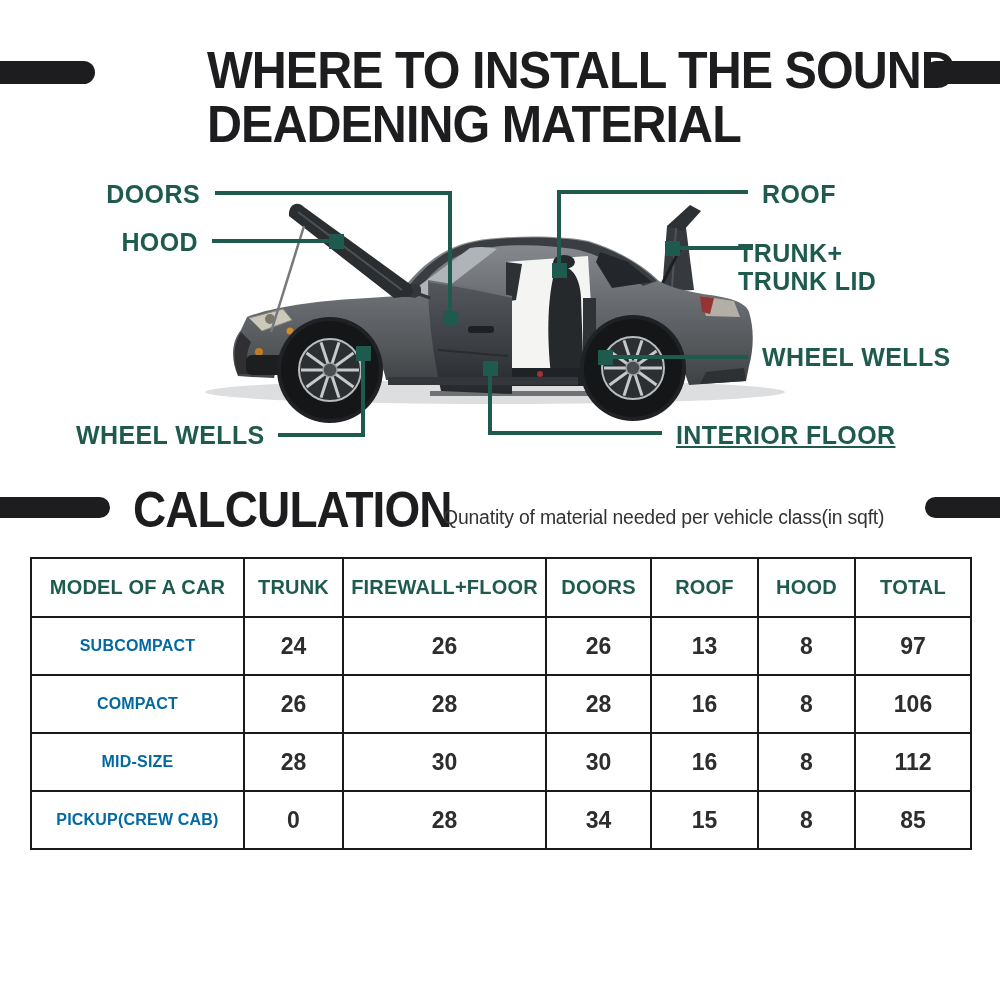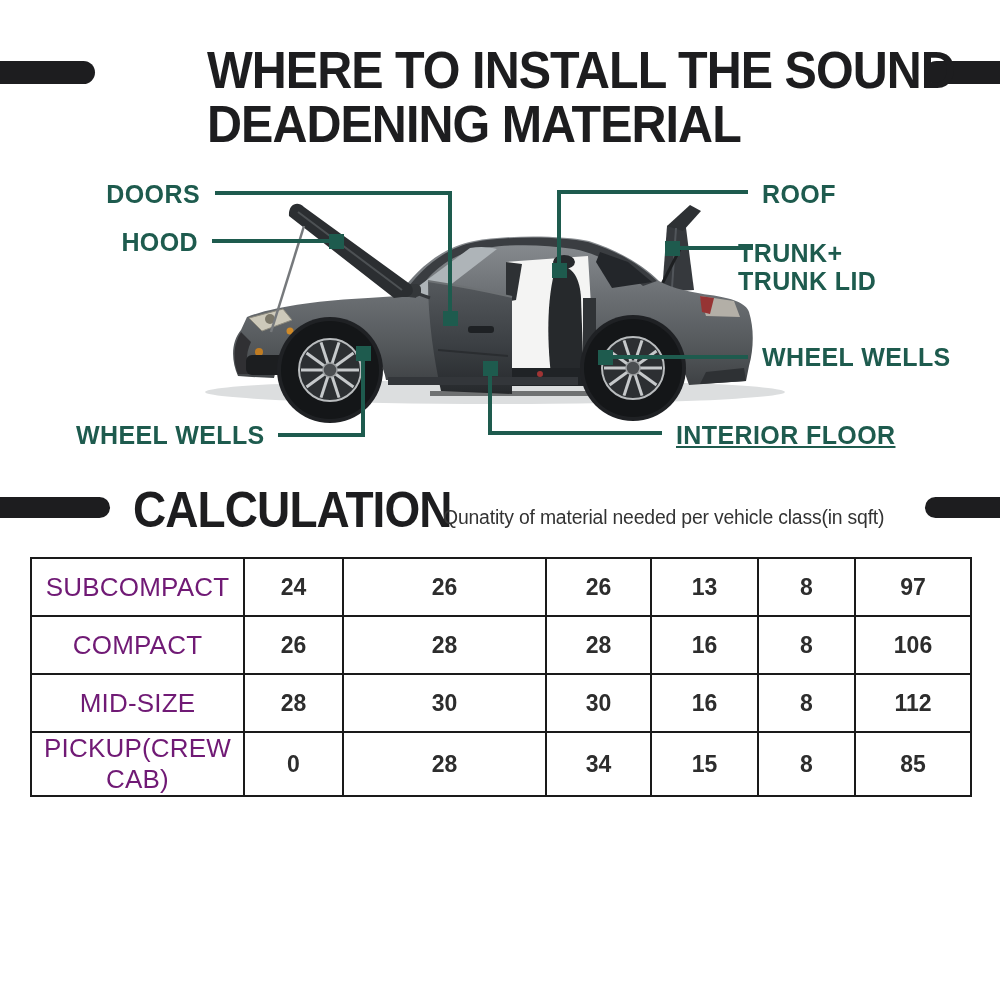--- a/index.html
+++ b/index.html
@@ -27,21 +27,21 @@
                  letter-spacing:-0.2px;white-space:nowrap;transform:scaleX(0.97);transform-origin:left top;}
 
   #car-svg{position:absolute;left:0;top:155px;width:1000px;height:300px;}
 
   table.calc-table{position:absolute;left:30px;top:557px;width:940px;border-collapse:collapse;
                    table-layout:fixed;}
   table.calc-table th, table.calc-table td{border:2px solid #1a1a1a;text-align:center;
                    vertical-align:middle;padding:0;}
   table.calc-table th{height:57px;color:#1e5b4e;font-size:20px;font-weight:bold;letter-spacing:0.2px;}
   table.calc-table td{height:56px;}
-  td.model{color:#701a75;font-size:26px;font-weight:normal;letter-spacing:0.2px;}
+  td.model{color:#0369a1;font-size:16px;font-weight:bold;letter-spacing:0.2px;}
   td.num{color:#2d2d2d;font-size:23px;font-weight:bold;}
 </style>
 </head>
 <body>
 
 <div class="bar top left" style="width:95px;"></div>
 <div class="bar top right" style="left:925px;width:75px;"></div>
 
 <div class="title">
   <div>WHERE TO INSTALL THE SOUND</div>
@@ -224,20 +224,29 @@
   <colgroup>
     <col style="width:213px">
       <col style="width:99px">
       <col style="width:203px">
       <col style="width:105px">
     <col style="width:107px">
       <col style="width:97px">
       <col style="width:116px">
   </colgroup>
   <tbody>
+      <tr>
+    <th>MODEL OF A CAR</th>
+    <th>TRUNK</th>
+    <th>FIREWALL+FLOOR</th>
+    <th>DOORS</th>
+    <th>ROOF</th>
+    <th>HOOD</th>
+    <th>TOTAL</th>
+  </tr>
   <tr>
     <td class="model">SUBCOMPACT</td>
     <td class="num">24</td>
     <td class="num">26</td>
     <td class="num">26</td>
     <td class="num">13</td>
     <td class="num">8</td>
     <td class="num">97</td>
   </tr>
   <tr>

